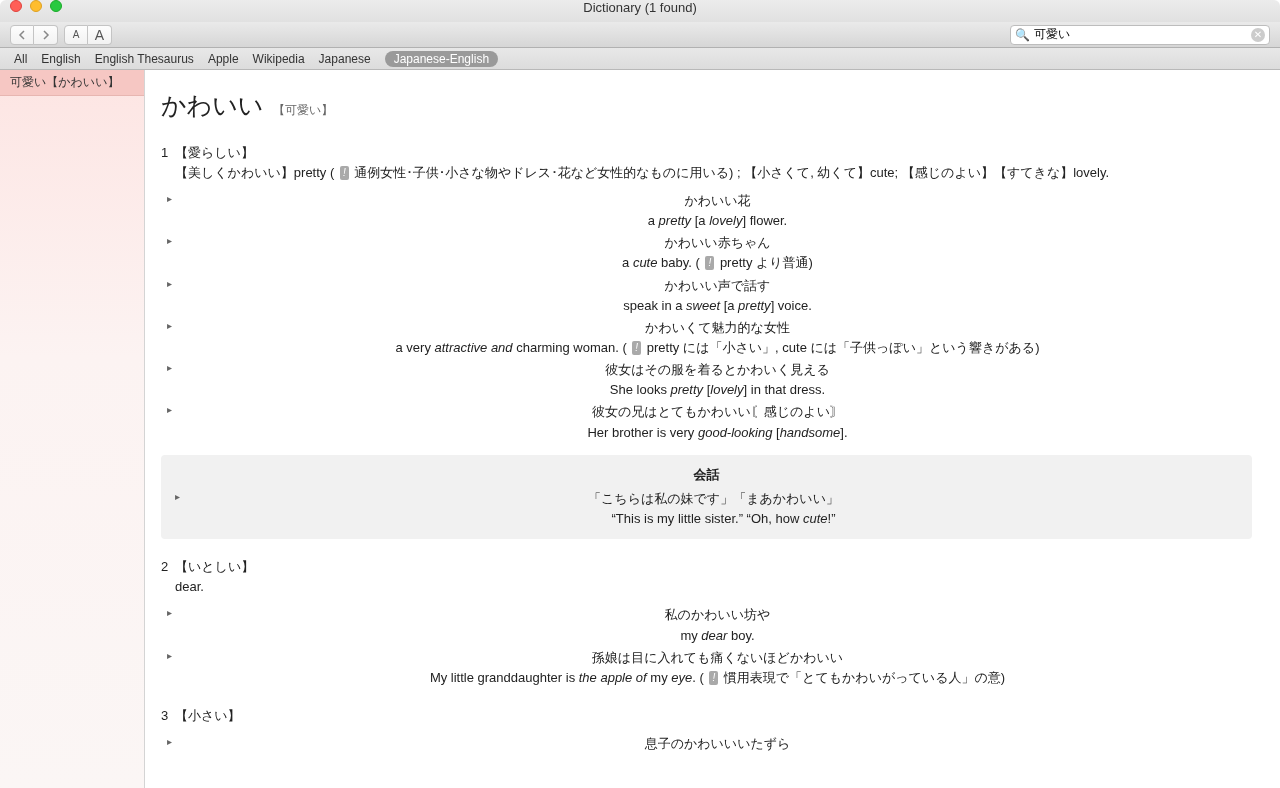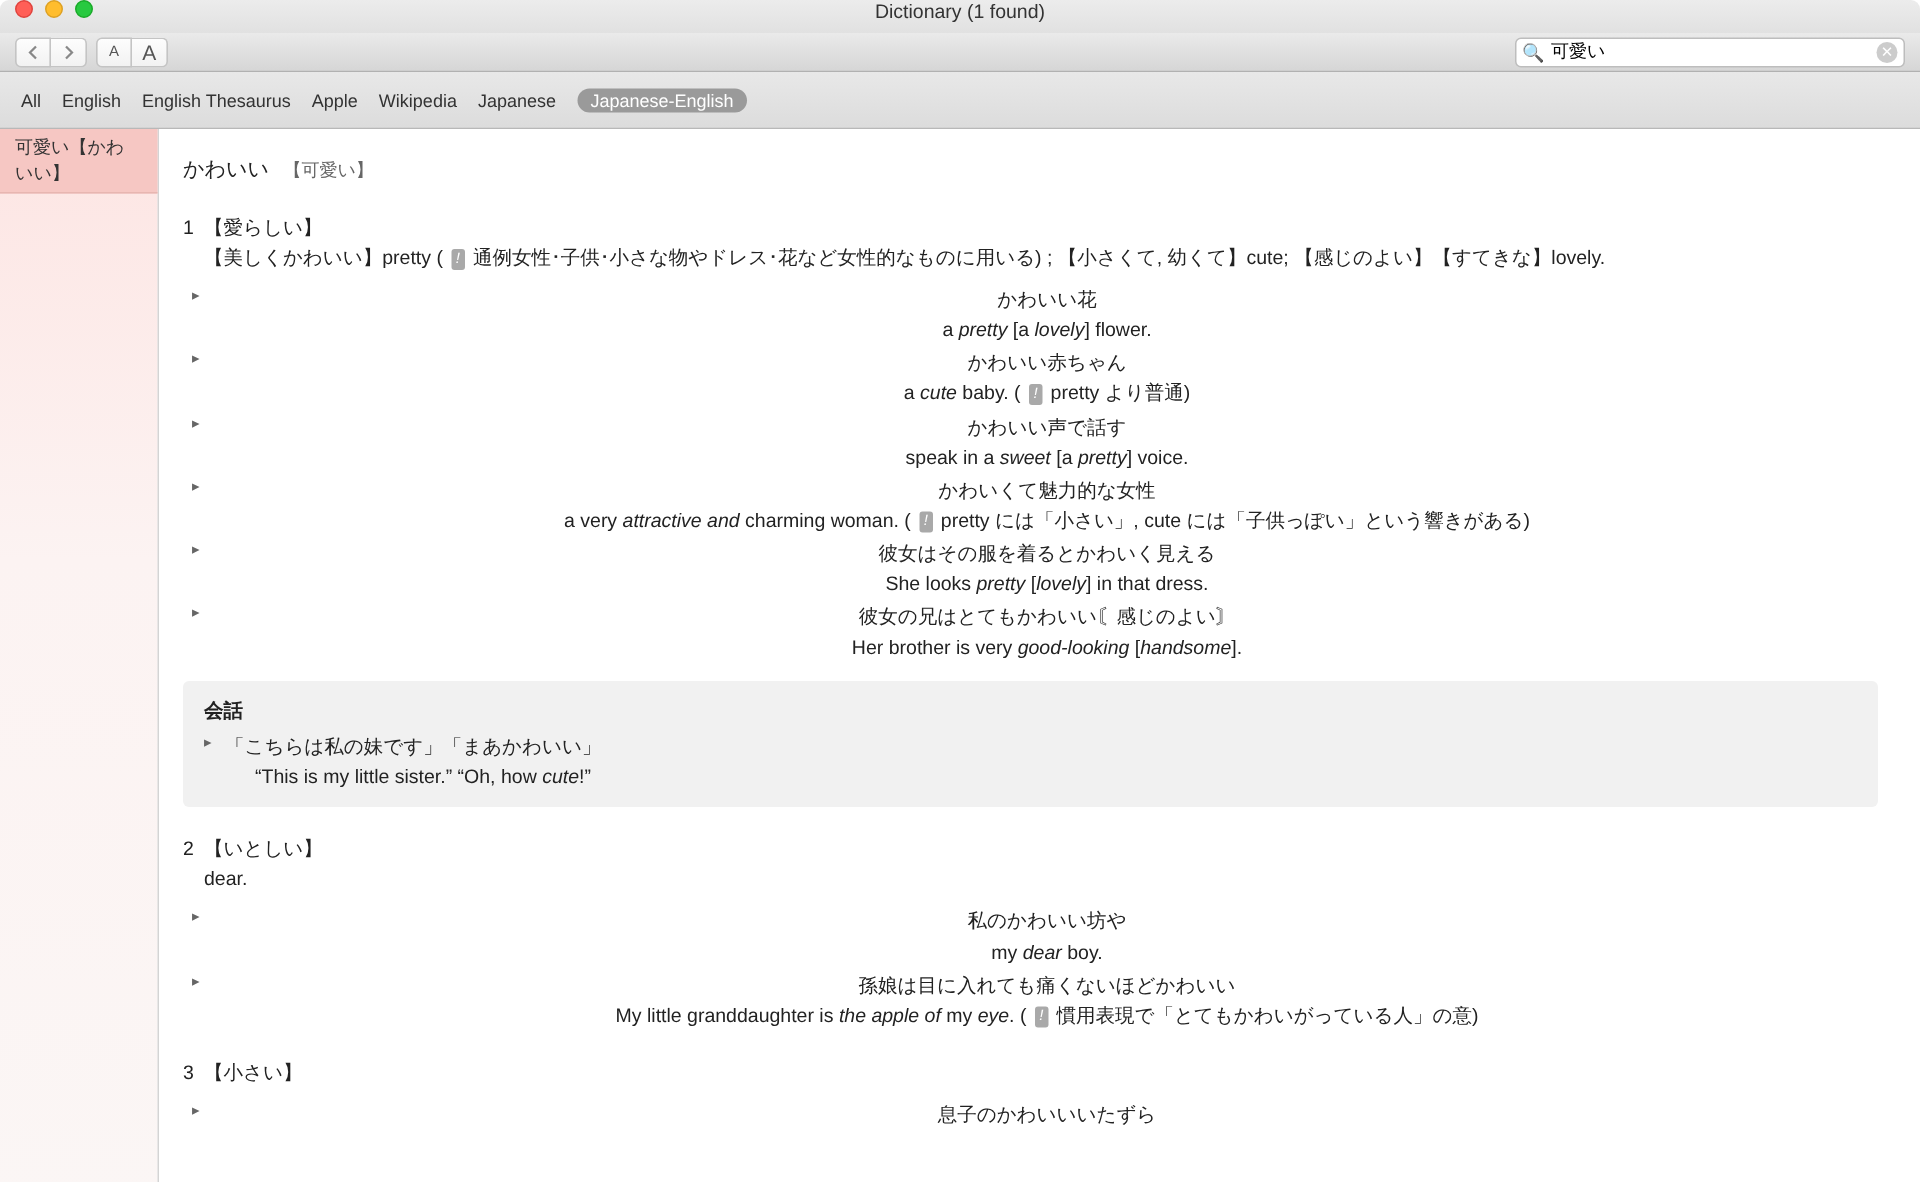--- a/index.html
+++ b/index.html
@@ -18,39 +18,39 @@
   .tbtn { width:24px; height:20px; background:linear-gradient(#fdfdfd,#f2f2f2); border:1px solid #c4c4c4; display:flex; align-items:center; justify-content:center; font-size:11px; color:#555; cursor:default;}
   .tbtn:first-child{border-top-left-radius:4px;border-bottom-left-radius:4px;}
   .tbtn:last-child{border-top-right-radius:4px;border-bottom-right-radius:4px;}
   .tbtn + .tbtn{border-left:none;}
   .spacer{flex:1;}
   .search { width:260px; height:20px; background:#fff; border:1px solid #bdbdbd; border-radius:4px; display:flex; align-items:center; padding:0 4px; gap:4px;}
   .search input{flex:1;border:none;outline:none;font-size:12px;background:transparent;}
   .sicon{color:#888;font-size:12px;}
   .clearicon{color:#999;font-size:12px;background:#ccc;color:#fff;border-radius:50%;width:14px;height:14px;display:flex;align-items:center;justify-content:center;font-size:10px;}
   
-  .scopebar{height:38px;background:linear-gradient(#e8e8e8,#dcdcdc);border-bottom:1px solid #b8b8b8;display:flex;align-items:center;gap:14px;padding:0 14px;font-size:12px;color:#333;}
+  .scopebar{height:22px;background:linear-gradient(#e8e8e8,#dcdcdc);border-bottom:1px solid #b8b8b8;display:flex;align-items:center;gap:14px;padding:0 14px;font-size:12px;color:#333;}
   .scopebar span{cursor:default;}
   .scopebar .sel{background:#9a9a9a;color:#fff;border-radius:8px;padding:1px 9px;}
   
   .body{display:flex;height:718px;}
-  .sidebar{width:106px;background:linear-gradient(180deg,#fde5e3,#fcf3f2 40%,#fbf6f5);border-right:1px solid #d4d4d4;}
+  .sidebar{width:145px;background:linear-gradient(180deg,#fde5e3,#fcf3f2 40%,#fbf6f5);border-right:1px solid #d4d4d4;}
   .sideitem{padding:4px 10px;font-size:12px;color:#333;background:#f6c7c3;border-bottom:1px solid #e7b6b1;}
   .main{flex:1;overflow-y:auto;padding:16px 28px 30px 16px;font-size:13px;color:#222;line-height:1.55;}
-  h1.hw{font-size:14px;font-weight:500;display:inline;}
+  h1.hw{font-size:25px;font-weight:500;display:inline;}
   .hwsub{font-size:12px;color:#666;margin-left:6px;}
   .sense{margin-top:18px;}
   .snum{display:inline-block;width:14px;}
   .guide{margin:0 0 0 14px;}
   .exlist{margin:8px 0 0 6px;list-style:none;text-align:center;}
   .exlist li{position:relative;padding-left:16px;margin-bottom:2px;}
   .exlist li::before{content:"▸";position:absolute;left:0;top:0;font-size:10px;color:#666;}
   .it{font-style:italic;}
   .notebadge{display:inline-block;background:#a9a9a9;color:#fff;font-size:10px;border-radius:2px;padding:0 3px;line-height:14px;vertical-align:1px;margin:0 2px;font-style:italic;}
-  .convo{background:#f1f1f1;border-radius:4px;padding:10px 14px;margin:12px 0 0 0;}
+  .convo{background:#f1f1f1;border-radius:4px;padding:10px 14px;margin:12px 0 0 0;text-align:center;}
   .convo .chead{font-weight:600;margin-bottom:4px;}
   .convo ul{list-style:none;}
   .convo li{position:relative;padding-left:14px;}
   .convo li::before{content:"▸";position:absolute;left:0;top:0;font-size:10px;color:#666;}
   .subtrans{margin-left:20px;}
 </style>
 </head>
 <body>
 
 <div class="titlebar">

